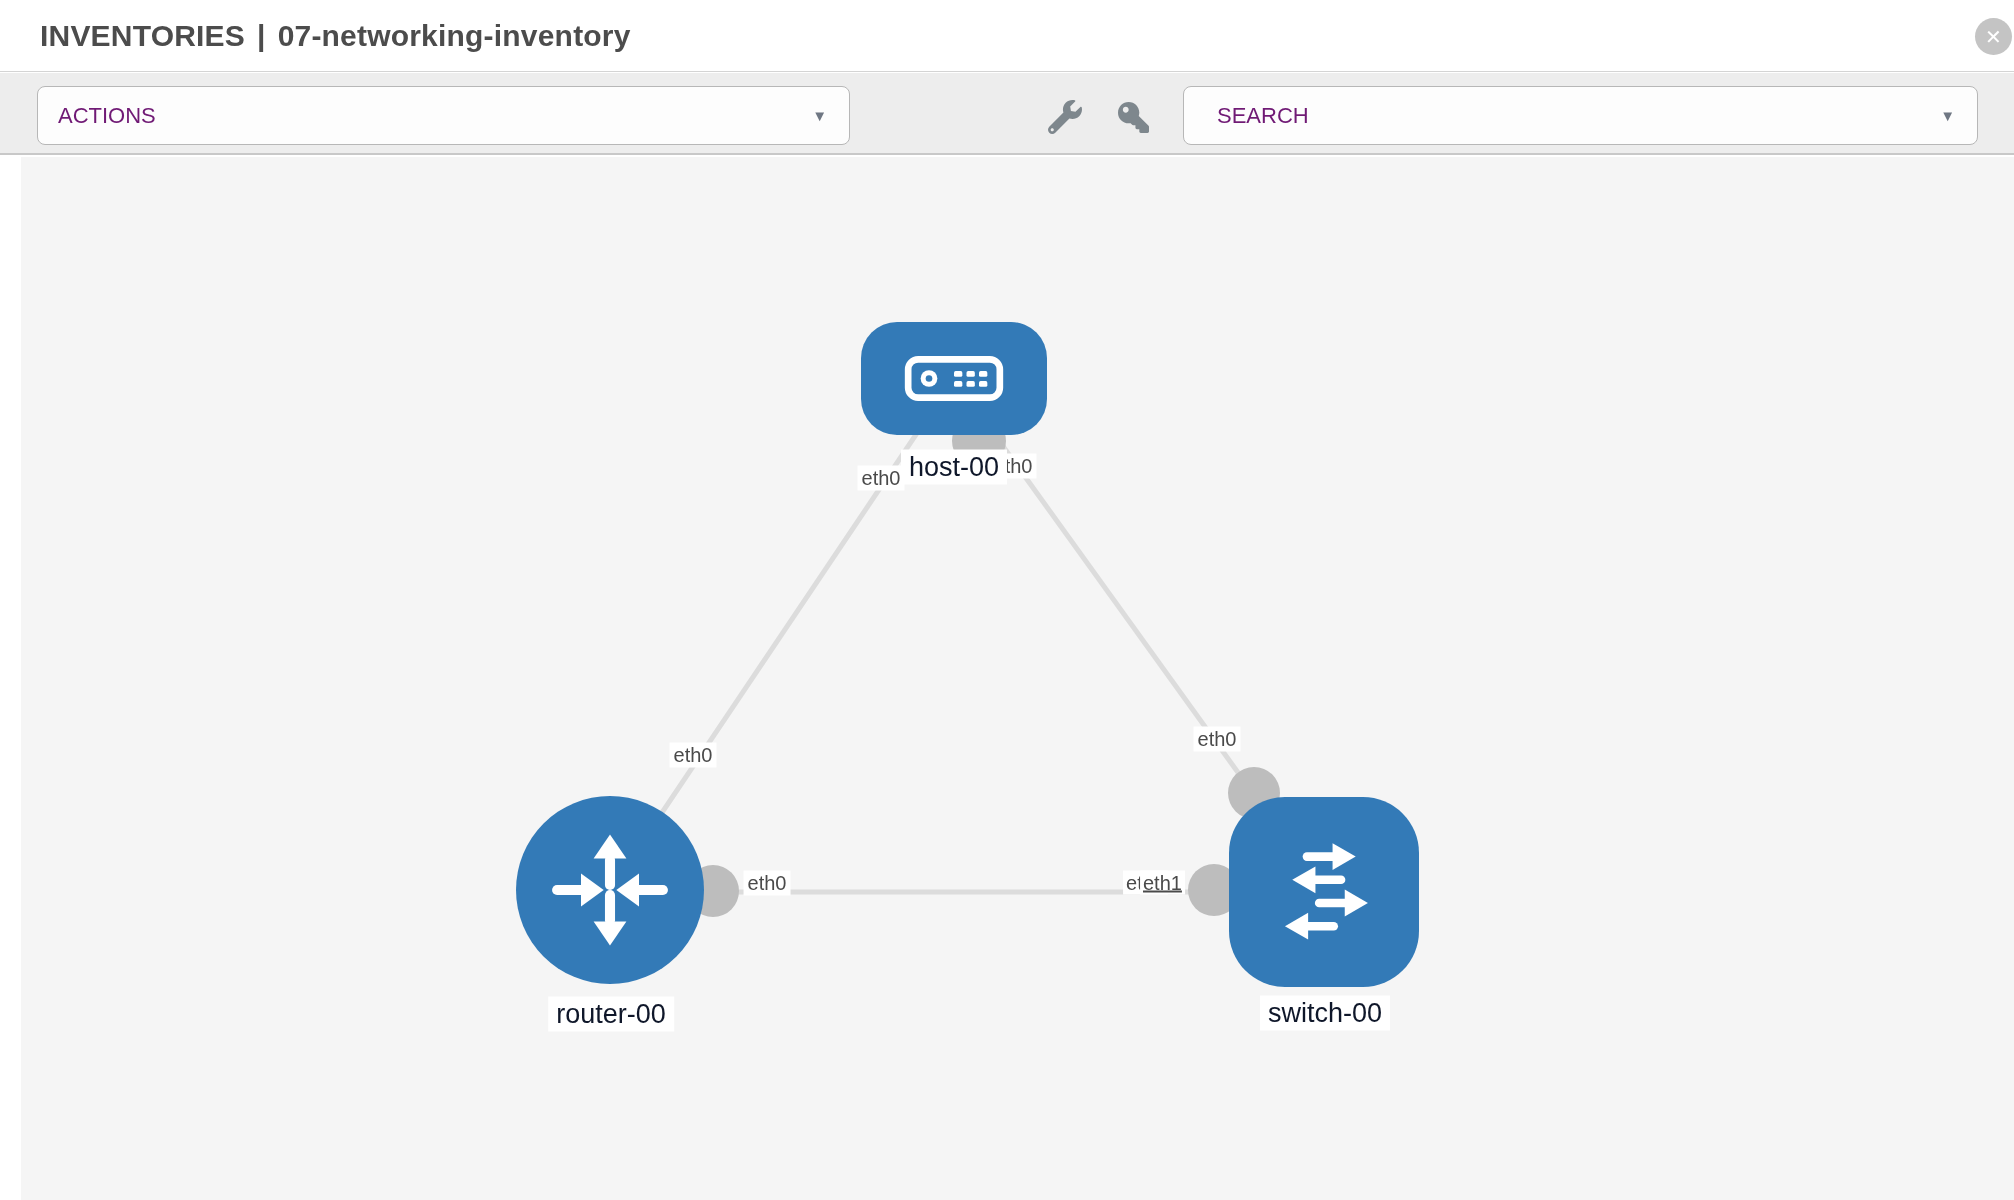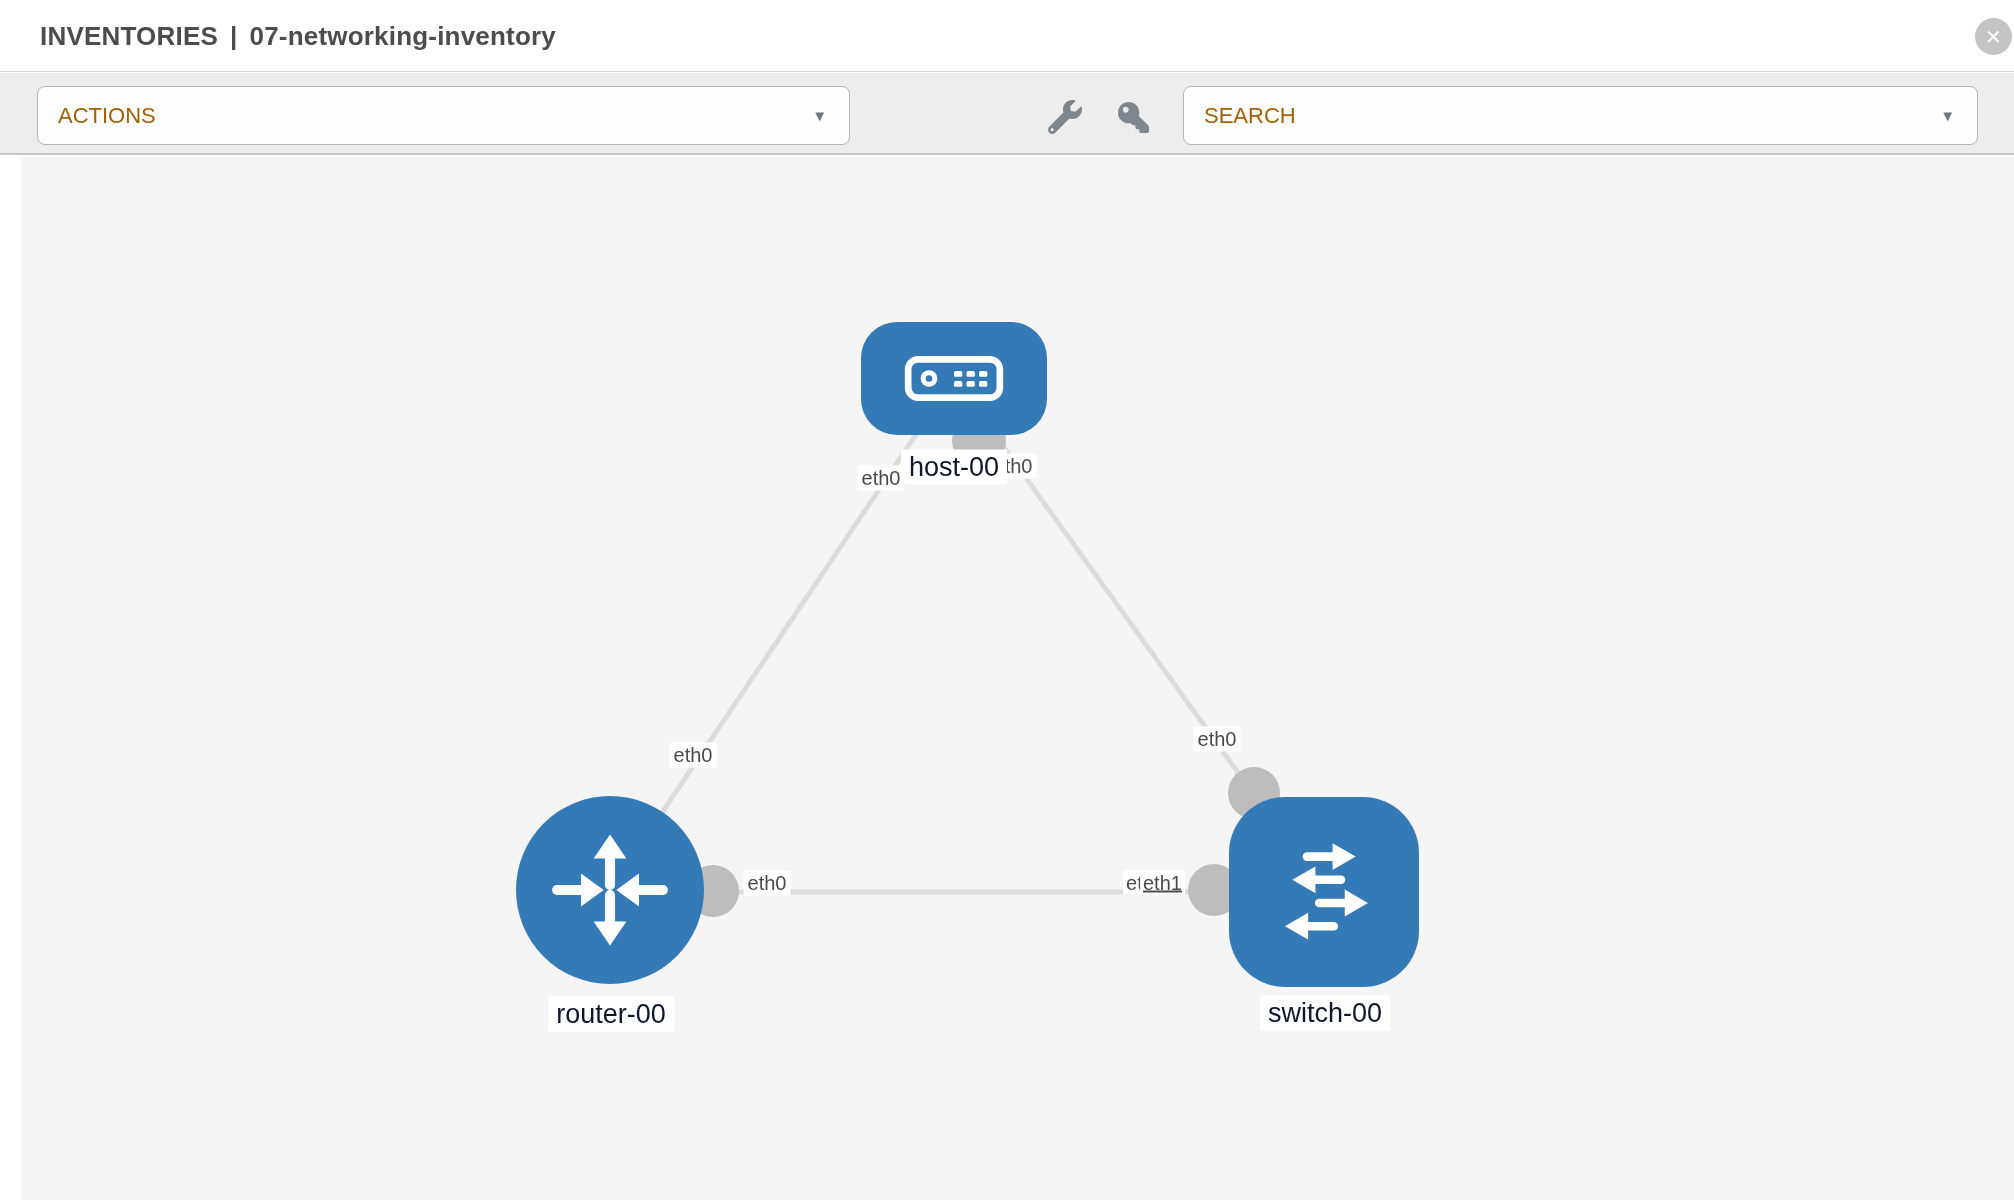--- a/index.html
+++ b/index.html
@@ -5,36 +5,36 @@
   * { box-sizing: border-box; margin: 0; padding: 0; }
   html,body { width:2014px; height:1200px; overflow:hidden; }
   body { font-family: "Liberation Sans", "DejaVu Sans", sans-serif; background:#fff; }
   .app { position:relative; width:2014px; height:1200px; background:#fff; }
 
   
   .header { position:absolute; left:0; top:0; width:2014px; height:72px;
             background:#ffffff; border-bottom:1px solid #d4d4d4; }
   .title-wrap { position:absolute; left:40px; top:0; height:72px; display:flex;
                 align-items:center; gap:12px; }
-  .title-part { font-size:26px; font-weight:bold; color:#4c4c4c; letter-spacing:0.2px; }
+  .title-part { font-size:30px; font-weight:bold; color:#4c4c4c; letter-spacing:0.2px; }
   .close-btn { position:absolute; left:1975px; top:18px; width:37px; height:37px;
                border-radius:50%; background:#c4c4c4; color:#ffffff;
                display:flex; align-items:center; justify-content:center;
                font-size:20px; font-weight:bold; cursor:pointer; }
 
   
   .toolbar { position:absolute; left:0; top:73px; width:2014px; height:82px;
              background:#ededed; border-bottom:2px solid #c8c8c8; }
   .select-box { position:absolute; top:13px; height:59px; background:#fdfdfd;
                 border:1px solid #b7b7b7; border-radius:8px; display:flex;
                 align-items:center; cursor:pointer; }
-  .select-box .sel-label { font-size:22px; color:#a16207; padding-left:20px; }
+  .select-box .sel-label { font-size:22px; color:#701a75; padding-left:20px; }
   .select-box .caret { position:absolute; right:22px; font-size:15px; color:#6f7783; }
   .actions-box { left:37px; width:813px; }
-  .search-box  { left:1183px; width:795px; }
+  .search-box  { left:1183px; width:795px;padding-left:13px; }
   .tool-icon { position:absolute; top:27px; width:34px; height:34px; cursor:pointer; }
   .tool-icon svg { width:100%; height:100%; fill:#7e878d; }
   .wrench-pos { left:1048px; }
   .key-pos    { left:1118px; top:29px; width:31px; height:31px; }
 
   
   .canvas { position:absolute; left:0; top:157px; width:2014px; height:1043px;
             background:#f5f5f5;margin-left:21px; }
   .edges-layer { position:absolute; left:0; top:0; width:2014px; height:1043px; }
 

